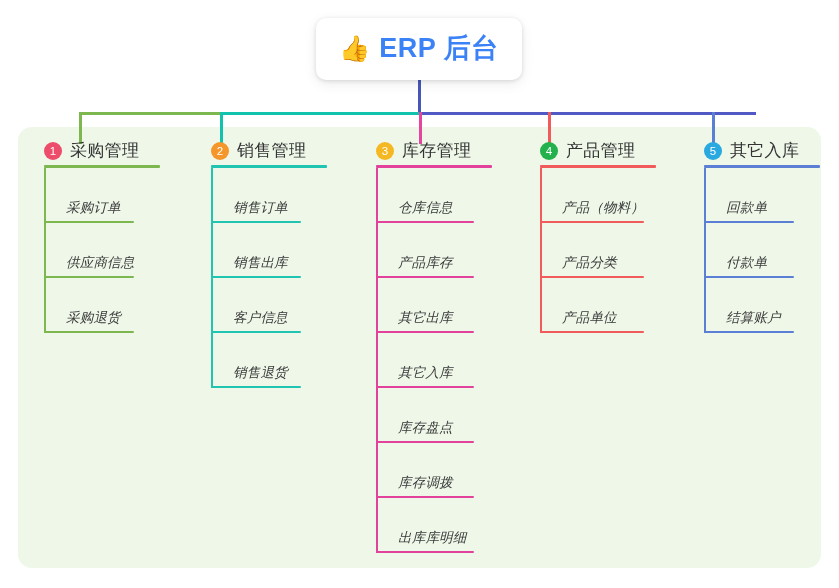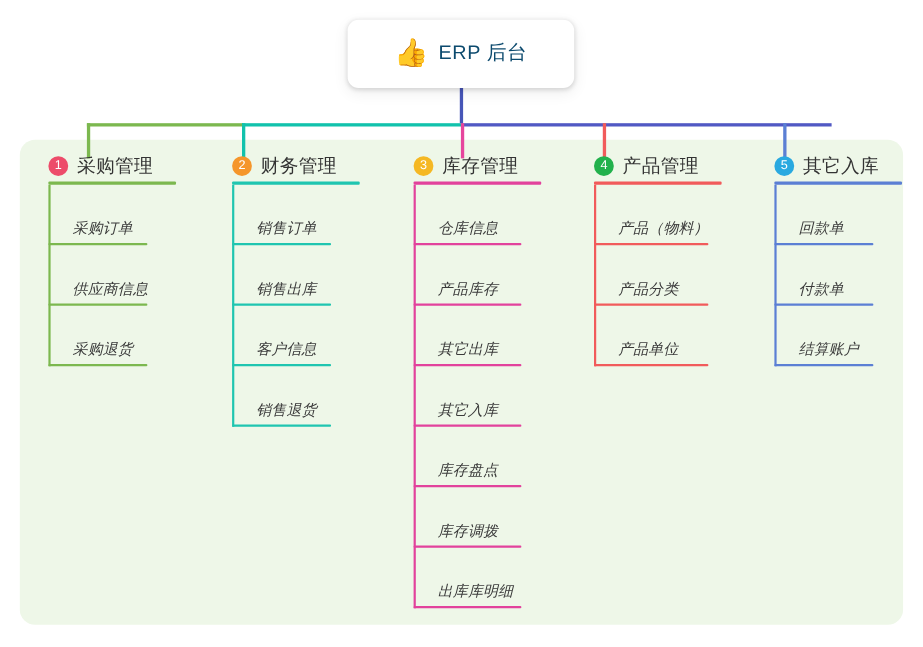--- a/index.html
+++ b/index.html
@@ -41,23 +41,23 @@
     align-items: center;
     gap: 9px;
     transform: translateY(-1px);
   }
   .root-emoji {
     font-size: 25px;
     line-height: 1;
     display: block;
   }
   .root-title {
-    font-size: 18px;
-    color: #0c4a6e;
-    font-weight: 400;
+    font-size: 27px;
+    color: #3b82f6;
+    font-weight: 700;
     letter-spacing: 0.5px;
     white-space: nowrap;
   }
 
   
   .line {
     position: absolute;
     z-index: 2;
   }
   .vline { width: 3px; }
@@ -201,21 +201,21 @@
           </div>
           <div class="item">
             <span class="item-label">采购退货</span>
             <div class="item-rule" style="width: 90px; background: rgb(124, 184, 79);"></div>
           </div>
         </div>
       </div>
       <div class="column" style="left: 198px;">
         <div class="col-head">
           <span class="badge" style="background: rgb(245, 150, 43);">2</span>
-          <span class="col-title">财务管理</span>
+          <span class="col-title">销售管理</span>
         </div>
         <div class="head-rule" style="width: 116px; background: rgb(31, 197, 176);"></div>
         <div class="items">
           <div class="items-spine" style="background: rgb(31, 197, 176);"></div>
           <div class="item">
             <span class="item-label">销售订单</span>
             <div class="item-rule" style="width: 90px; background: rgb(31, 197, 176);"></div>
           </div>
           <div class="item">
             <span class="item-label">销售出库</span>

